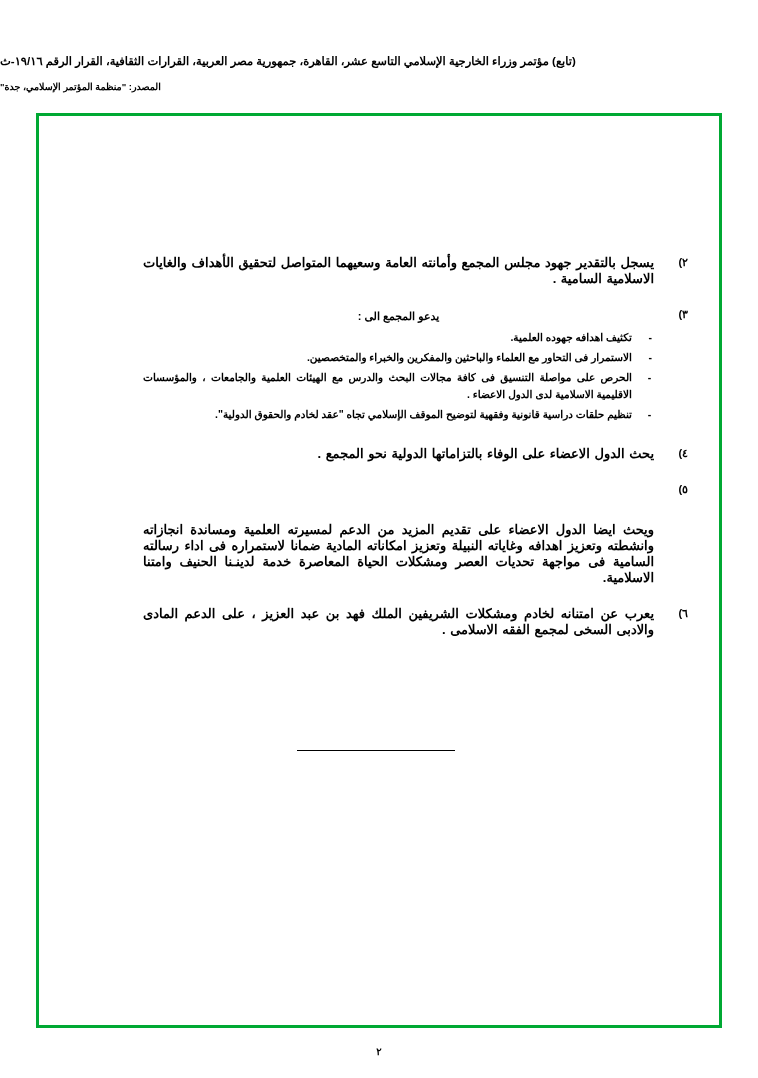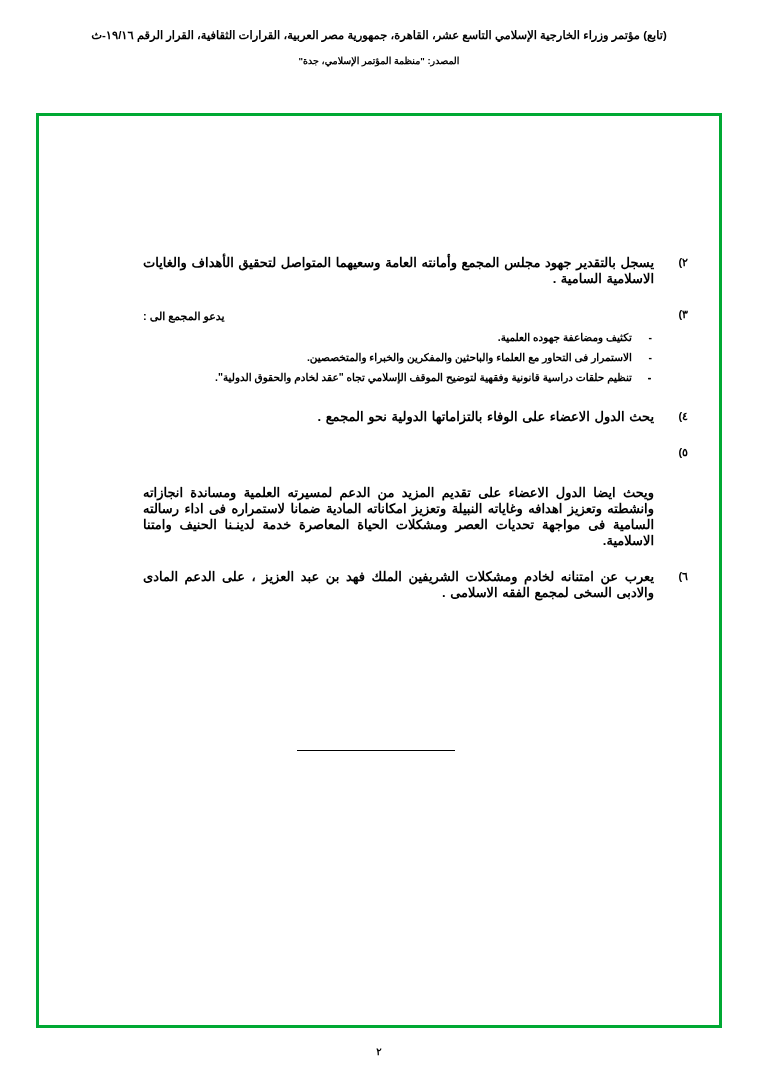--- a/index.html
+++ b/index.html
@@ -17,24 +17,24 @@
   }
   .page {
     position: relative;
     width: 758px;
     height: 1078px;
     box-sizing: border-box;
   }
   
   .doc-header {
     position: absolute;
-    top: 26px;
+    top: 52px;
     left: 0;
     width: 758px;
-    text-align: center;
+    text-align: left;
     direction: rtl;
   }
   .doc-header .title-line {
     font-size: 11.5px;
     font-weight: bold;
     letter-spacing: 0px;
     line-height: 18px;
   }
   .doc-header .source-line {
     font-size: 9.5px;
@@ -85,21 +85,21 @@
     text-align-last: right;
     word-spacing: 1px;
   }
   .para.spread {
     letter-spacing: 0.9px;
   }
   .lead {
     font-size: 11px;
     font-weight: bold;
     line-height: 18px;
-    text-align: left;
+    text-align: center;
   }
   ul.dashes {
     list-style: none;
     margin: 4px 0 0 0;
     padding: 0;
   }
   ul.dashes li {
     position: relative;
     font-size: 10.5px;
     font-weight: bold;
@@ -158,23 +158,23 @@
       <div class="item-body">
         <div class="para spread">يسجل بالتقدير جهود مجلس المجمع وأمانته العامة وسعيهما المتواصل لتحقيق الأهداف والغايات الاسلامية السامية .</div>
       </div>
     </div>
 
     <div class="item">
       <div class="item-num">٣)</div>
       <div class="item-body">
         <div class="lead">يدعو المجمع الى :</div>
         <ul class="dashes">
-          <li><span class="dash">-</span><span>تكثيف ومضاعفة جهوده العلمية.</span></li>
+          <li><span class="dash">-</span><span>تكثيف اهدافه جهوده العلمية.</span></li>
           <li><span class="dash">-</span><span>الاستمرار فى التحاور مع العلماء والباحثين والمفكرين والخبراء والمتخصصين.</span></li>
-          <li class="spread"><span class="dash">-</span></li>
+          <li class="spread"><span class="dash">-</span><span>الحرص على مواصلة التنسيق فى كافة مجالات البحث والدرس مع الهيئات العلمية والجامعات ، والمؤسسات الاقليمية الاسلامية لدى الدول الاعضاء .</span></li>
           <li class="spread"><span class="dash">-</span><span>تنظيم حلقات دراسية قانونية وفقهية لتوضيح الموقف الإسلامي تجاه "عقد لخادم والحقوق الدولية".</span></li>
         </ul>
       </div>
     </div>
 
     <div class="item">
       <div class="item-num">٤)</div>
       <div class="item-body">
         <div class="para spread">يحث الدول الاعضاء على الوفاء بالتزاماتها الدولية نحو المجمع .</div>
       </div>

